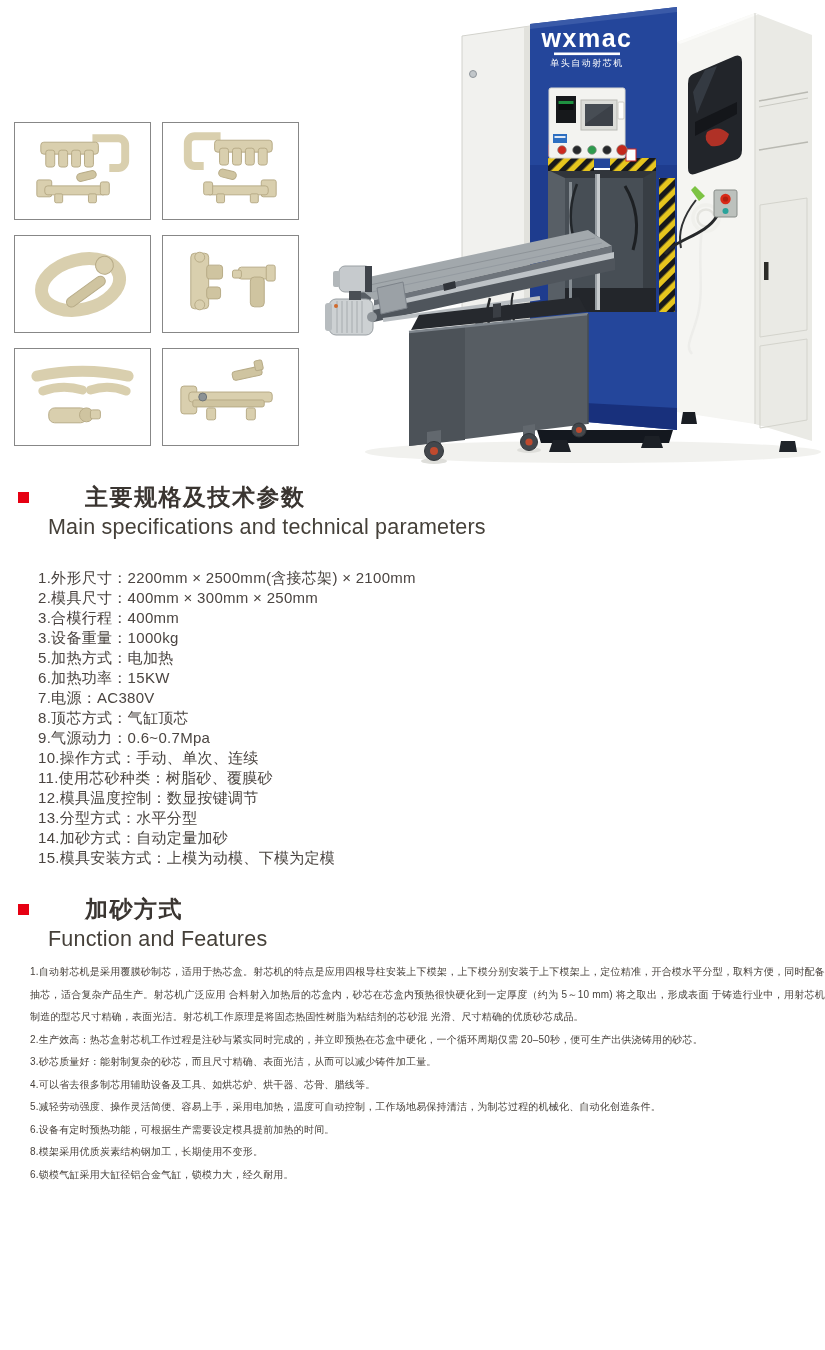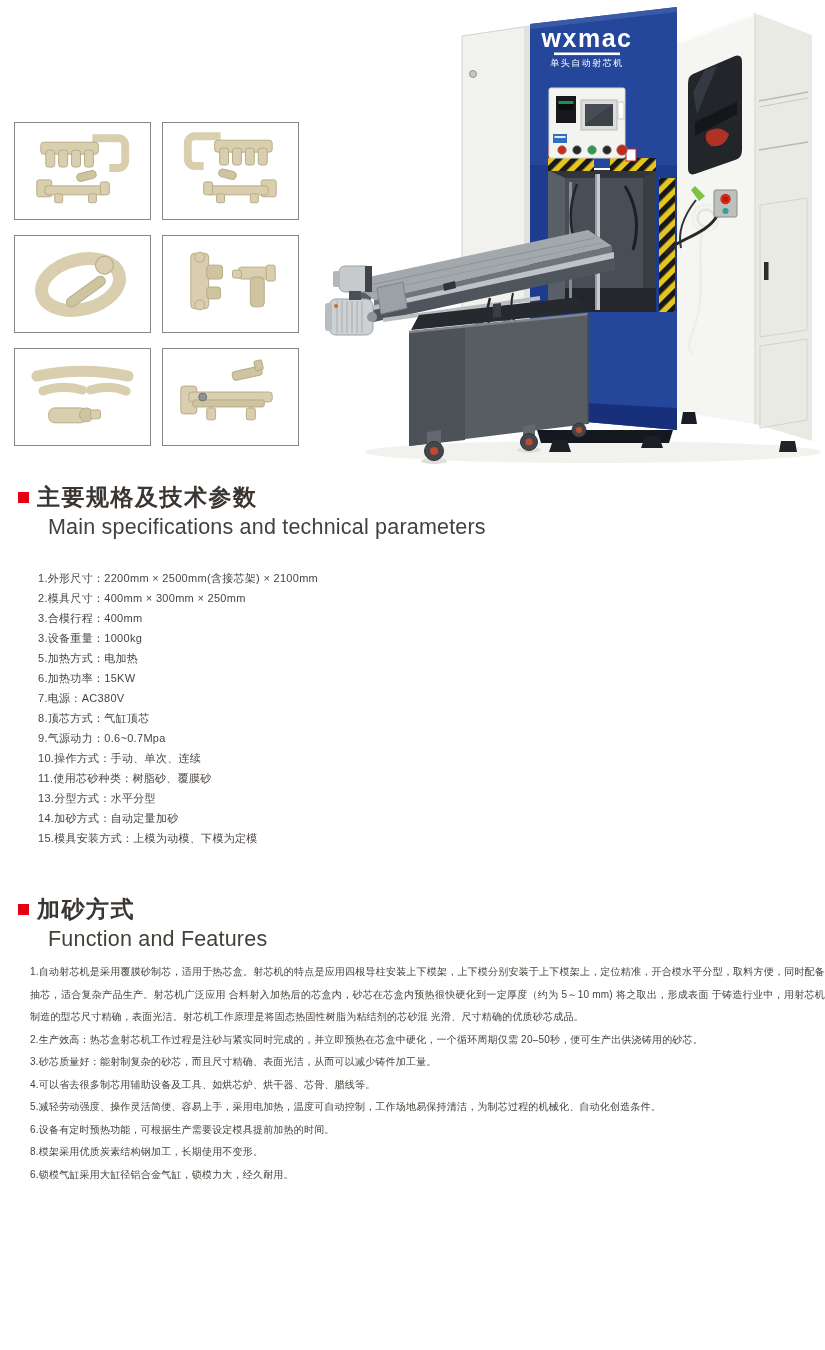--- a/index.html
+++ b/index.html
@@ -19,24 +19,24 @@
   }
   .cell svg{display:block;}
   
   #machine{position:absolute;left:325px;top:0;width:500px;height:470px;}
   
   .sec{position:absolute;left:18px;}
   #sec-specs{top:483px;}
   #sec-feat{top:895px;}
   .sec-row{display:flex;align-items:center;}
   .bullet{width:11px;height:11px;background:#e60012;margin-right:8px;flex:0 0 auto;}
-  .sec-zh{font-size:23px;font-weight:700;color:#3a3531;letter-spacing:1.5px;line-height:28px;}
+  .sec-zh{font-size:23px;font-weight:700;color:#3a3531;letter-spacing:1.5px;line-height:28px;margin-left:48px;}
   .sec-en{font-size:21.5px;font-weight:400;color:#454039;margin-left:30px;margin-top:3px;letter-spacing:0.2px;line-height:27px;}
   
-  #specs{position:absolute;left:38px;top:568px;font-size:11px;line-height:20px;color:#4a4440;}
+  #specs{position:absolute;left:38px;top:568px;font-size:15px;line-height:20px;color:#4a4440;}
   .spec-line{white-space:nowrap;letter-spacing:0.3px;}
   
   #features{position:absolute;left:30px;top:961px;width:795px;font-size:10px;line-height:22.5px;color:#453f39;text-align:justify;letter-spacing:0.2px;}
   .feature-line{font-weight:500;}
 </style>
 </head>
 <body>
 
 <div id="gallery">
 
@@ -331,20 +331,21 @@
   <div class="spec-line">2.模具尺寸：400mm × 300mm × 250mm</div>
   <div class="spec-line">3.合模行程：400mm</div>
   <div class="spec-line">3.设备重量：1000kg</div>
   <div class="spec-line">5.加热方式：电加热</div>
   <div class="spec-line">6.加热功率：15KW</div>
   <div class="spec-line">7.电源：AC380V</div>
   <div class="spec-line">8.顶芯方式：气缸顶芯</div>
   <div class="spec-line">9.气源动力：0.6~0.7Mpa</div>
   <div class="spec-line">10.操作方式：手动、单次、连续</div>
   <div class="spec-line">11.使用芯砂种类：树脂砂、覆膜砂</div>
+  <div class="spec-line">12.模具温度控制：数显按键调节</div>
   <div class="spec-line">13.分型方式：水平分型</div>
   <div class="spec-line">14.加砂方式：自动定量加砂</div>
   <div class="spec-line">15.模具安装方式：上模为动模、下模为定模</div>
 </div>
 
 <div class="sec" id="sec-feat">
   <div class="sec-row">
     <span class="bullet"></span>
     <span class="sec-zh">加砂方式</span>
   </div>

